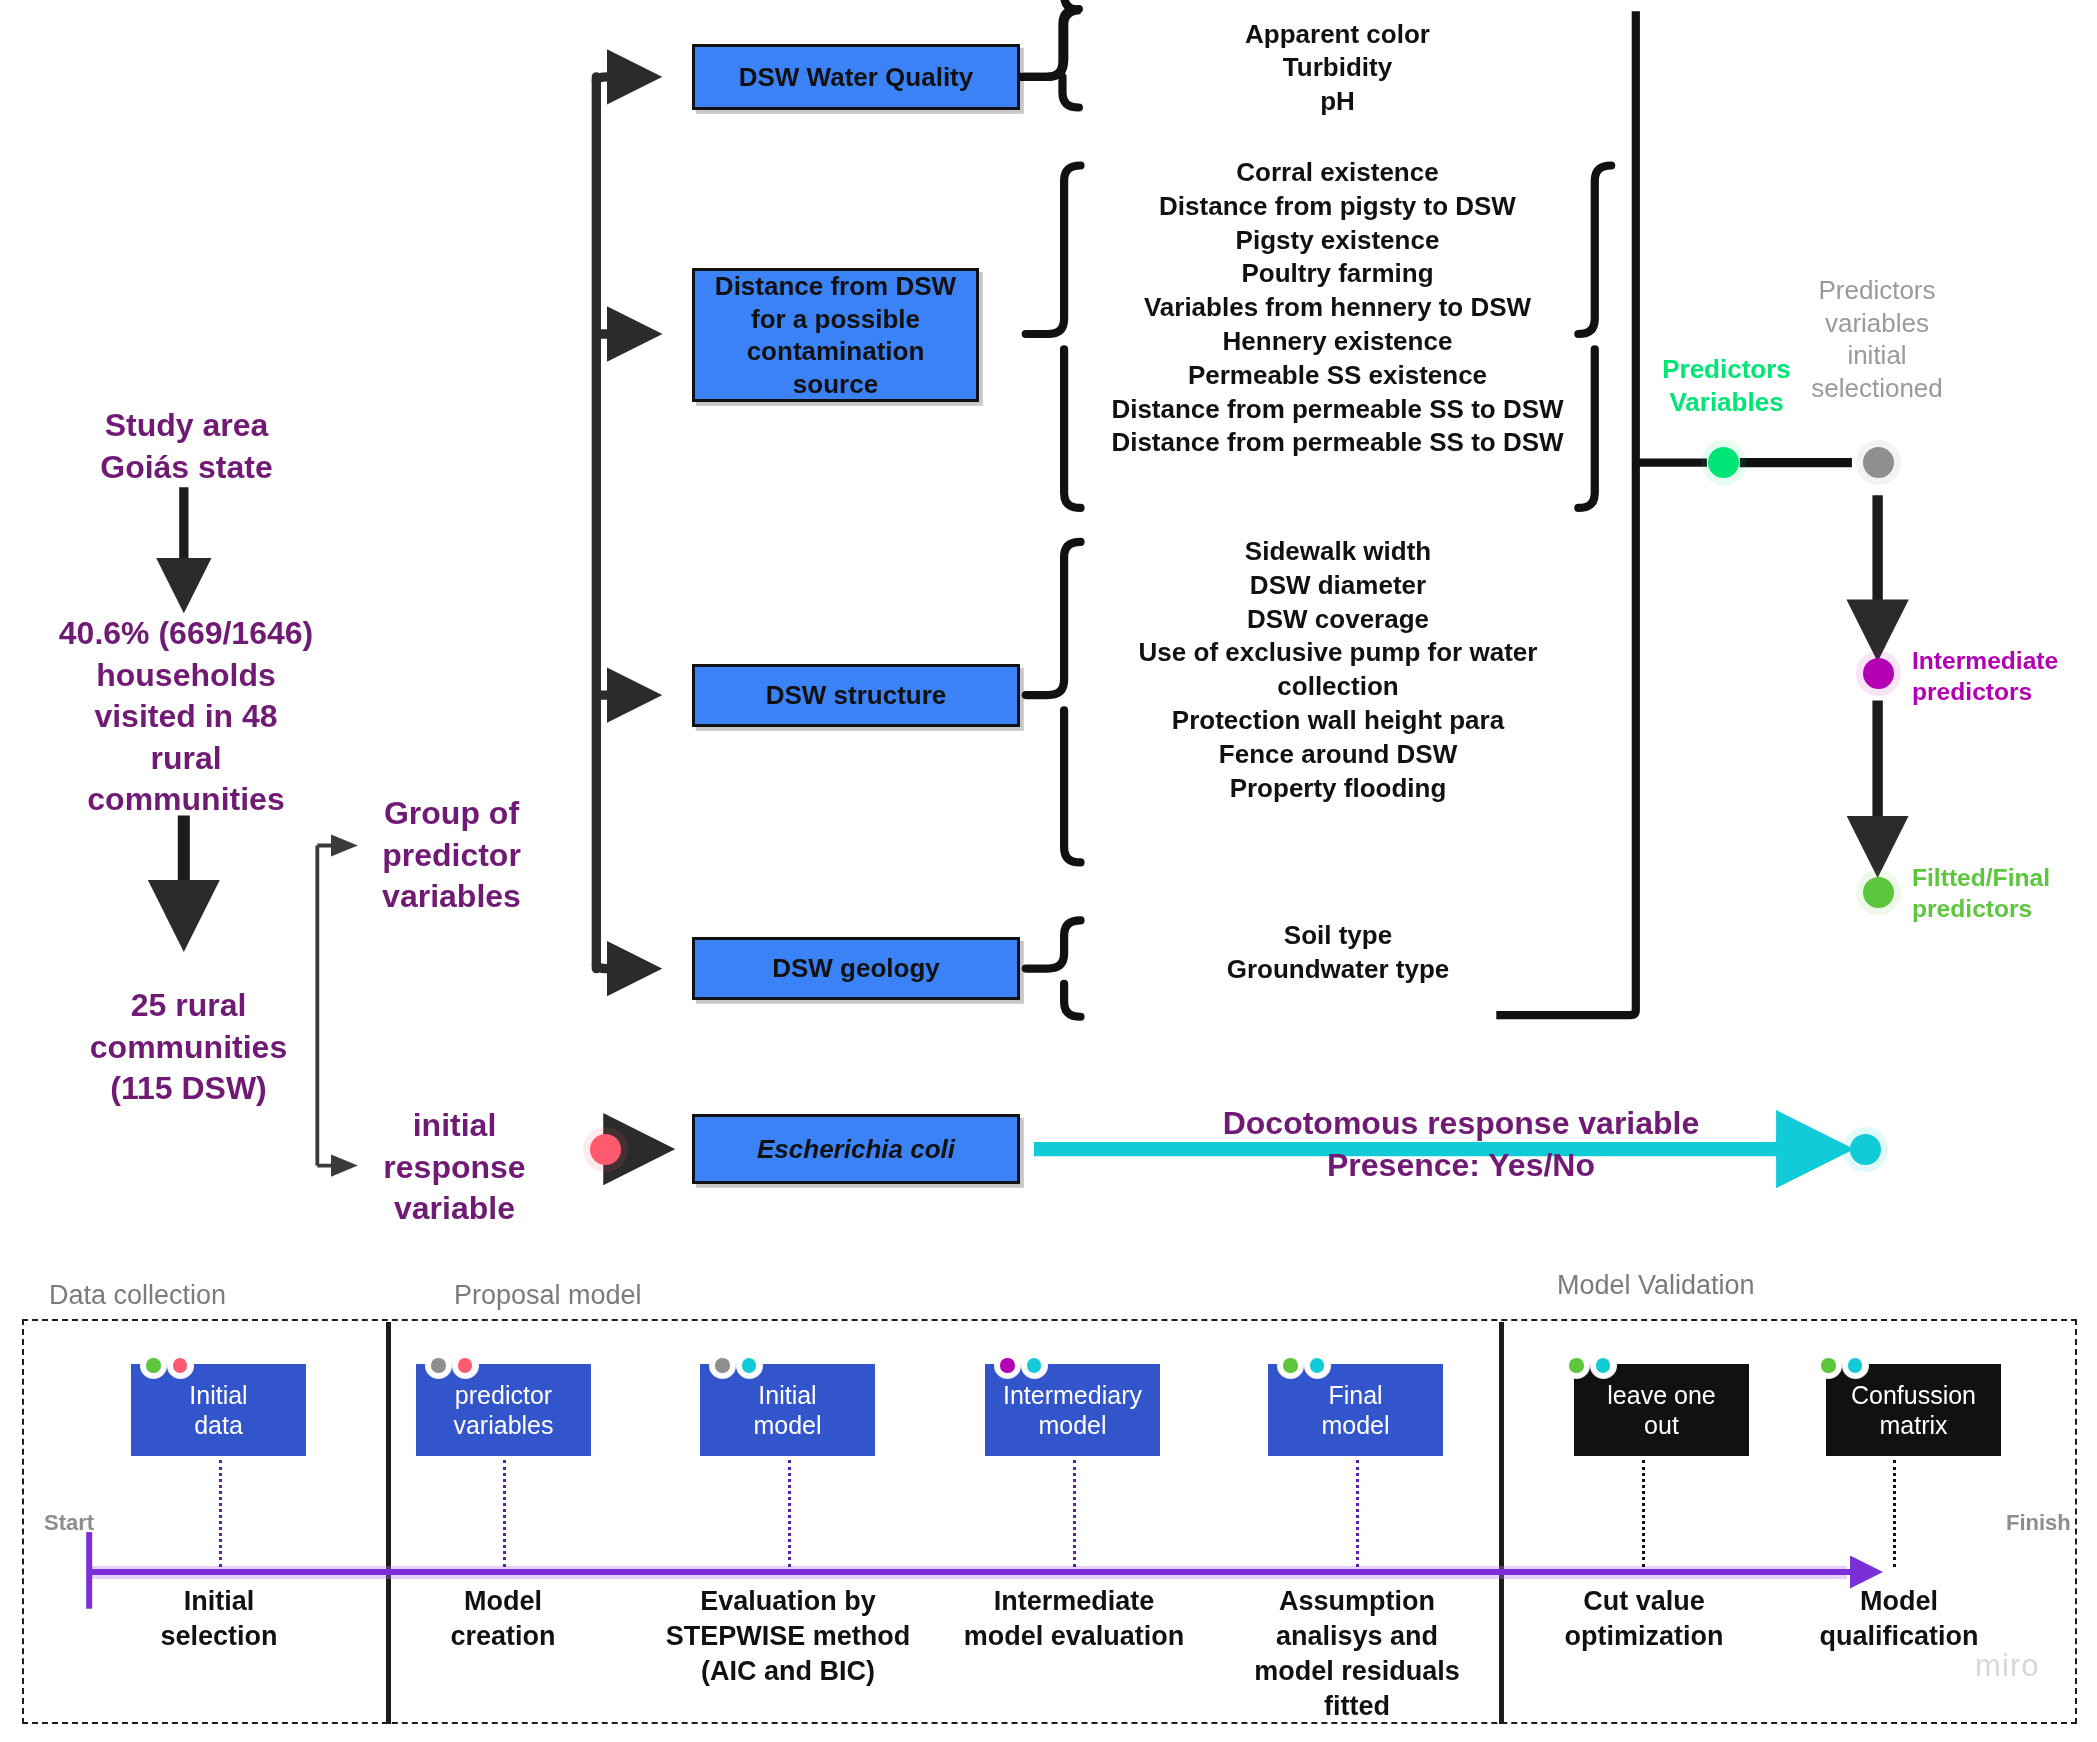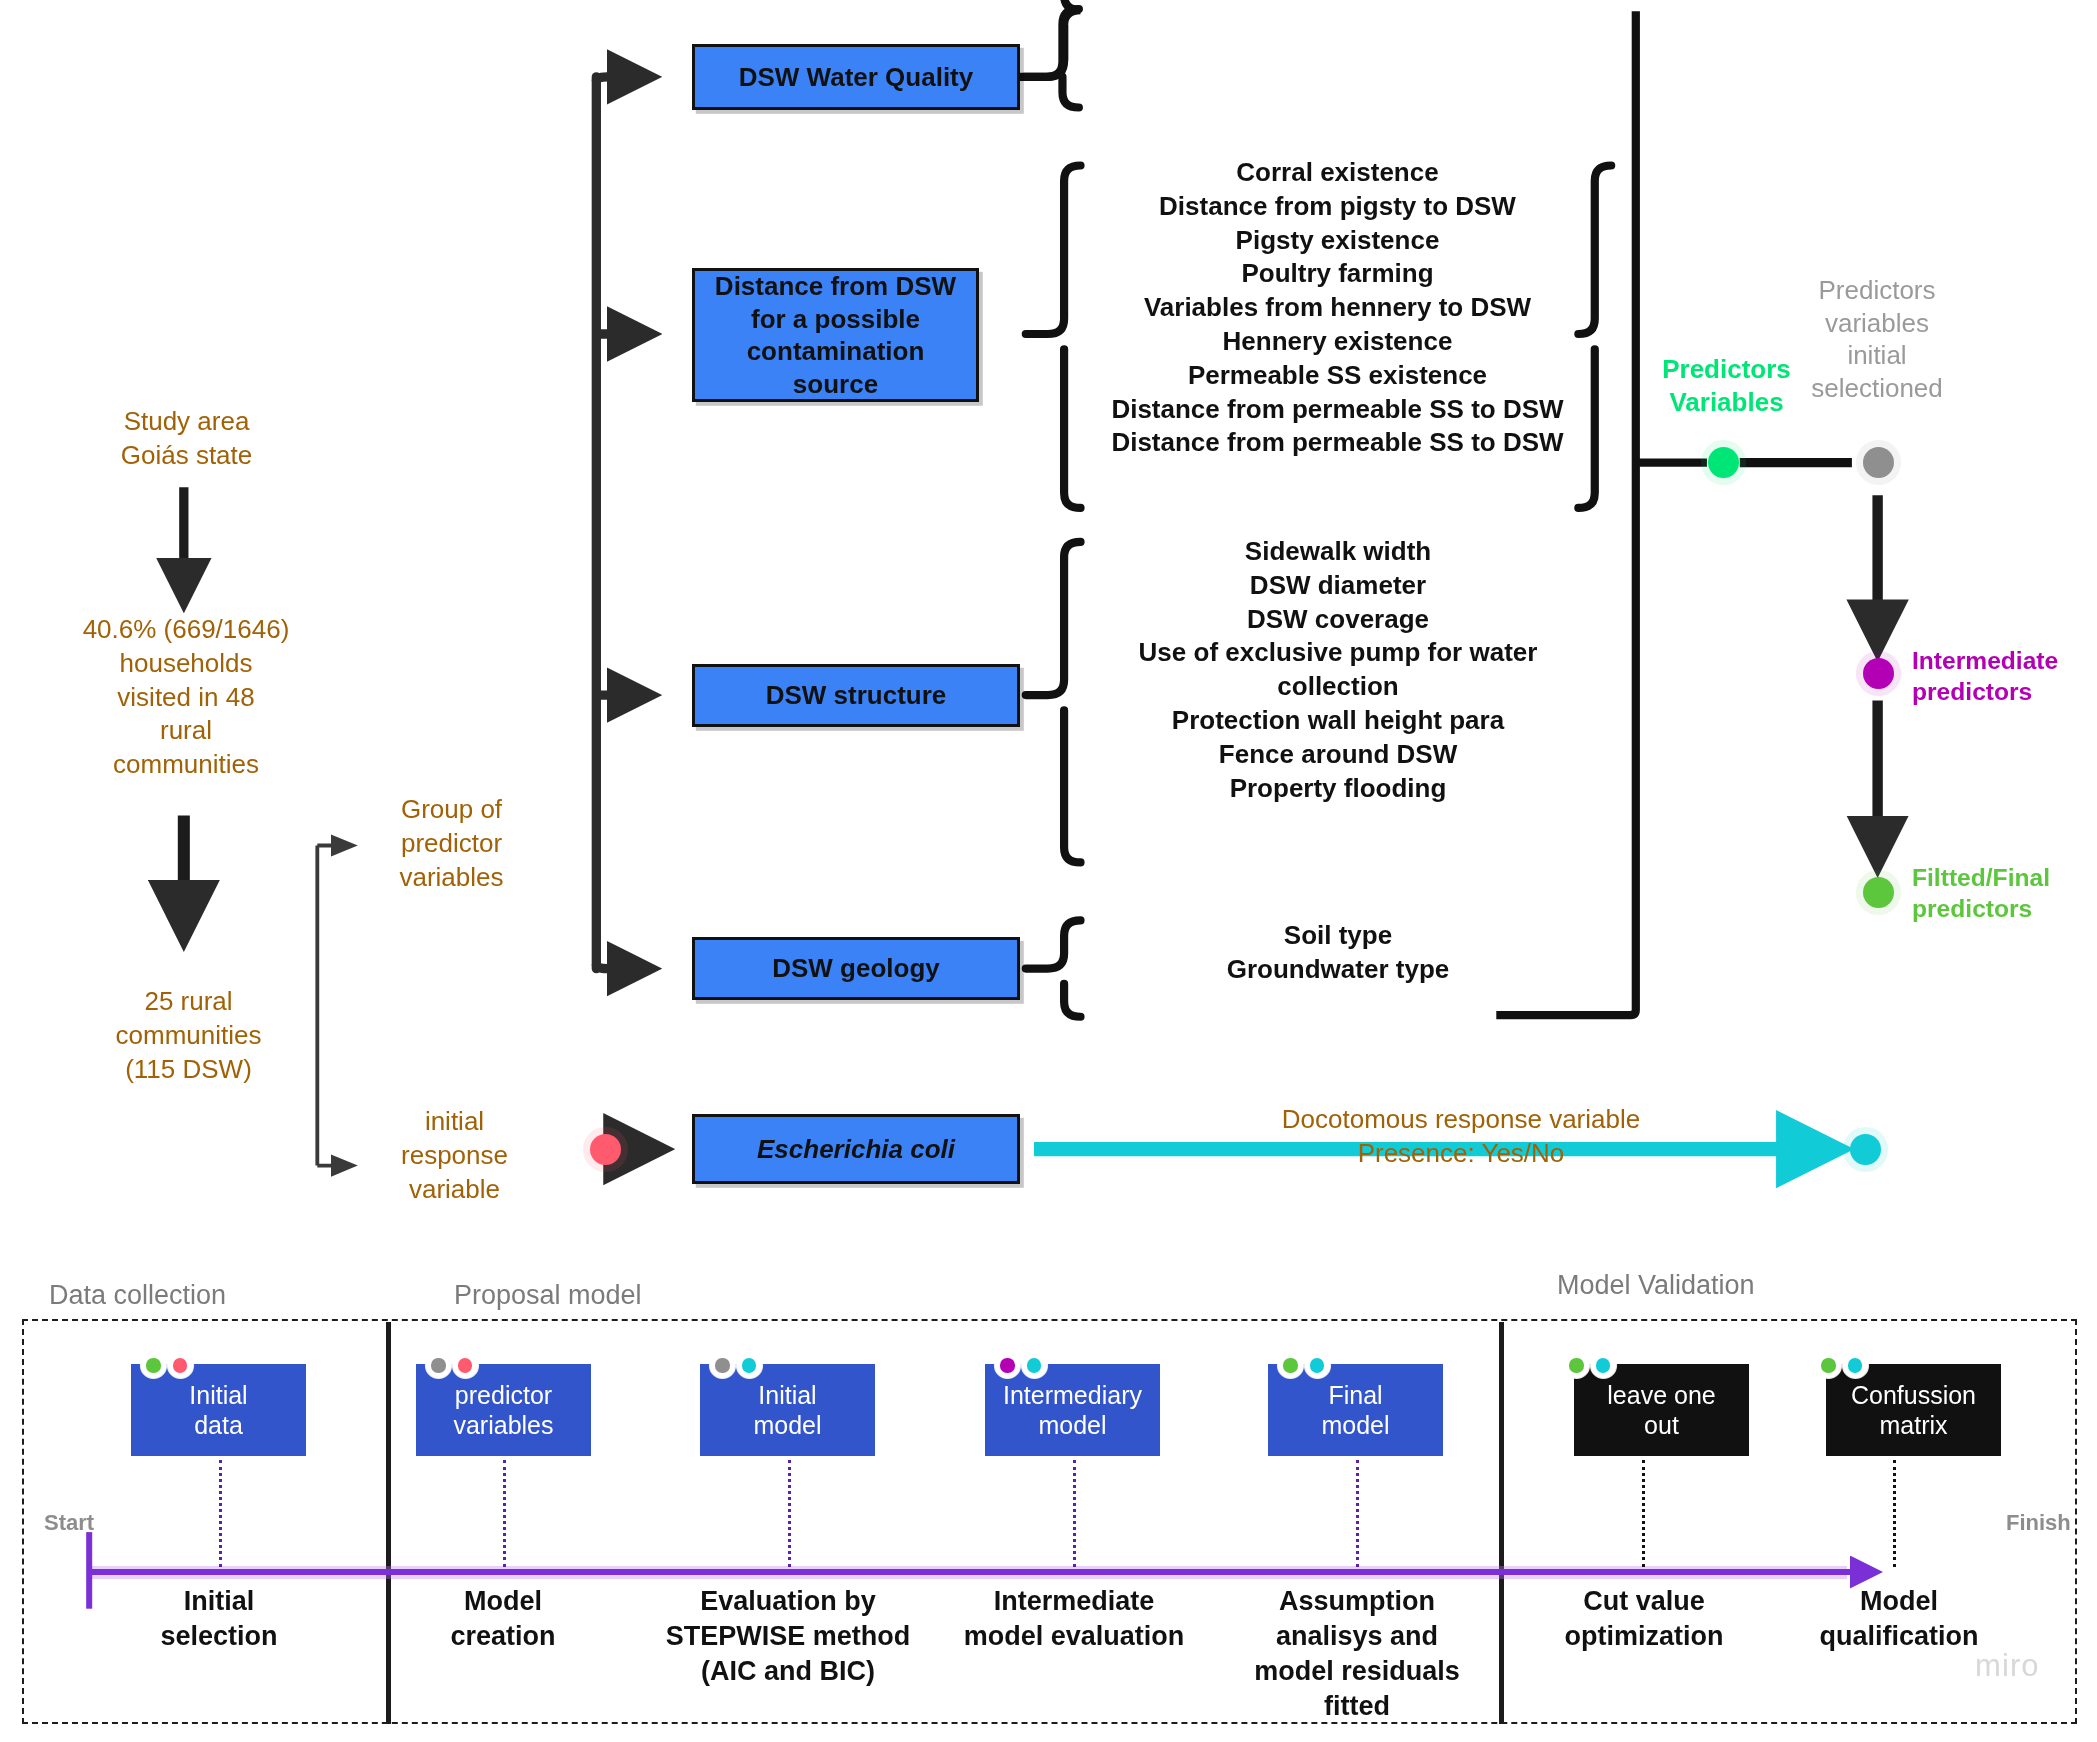--- a/index.html
+++ b/index.html
@@ -13,24 +13,24 @@
     width:2097px;
     height:1743px;
     background:#ffffff;
     overflow:hidden;
   }
   .abs{position:absolute;}
   .ctr{text-align:center;}
 
   
   .txt{
-    font-size:26px;
+    font-size:32px;
     line-height:1.30;
-    font-weight:400;
-    color:#a16207;
+    font-weight:700;
+    color:#701a75;
     white-space:pre-line;
   }
   .list{
     font-size:26px;
     line-height:1.30;
     font-weight:700;
     color:#111;
   }
   .list div{white-space:nowrap;}
 
@@ -266,20 +266,25 @@
   <div class="abs fbox" style="left:692px;top:268px;width:287px;height:134px;">Distance from DSW
 for a possible
 contamination source</div>
 
   <div class="abs fbox" style="left:692px;top:664px;width:328px;height:63px;">DSW structure</div>
 
   <div class="abs fbox" style="left:692px;top:937px;width:328px;height:63px;">DSW geology</div>
 
   <div class="abs fbox italic" style="left:692px;top:1114px;width:328px;height:70px;">Escherichia coli</div>
 
+  <div class="abs list ctr" style="left:1094px;top:17.5px;width:487px;">
+    <div>Apparent color</div>
+    <div>Turbidity</div>
+    <div>pH</div>
+  </div>
 
   <div class="abs list ctr" style="left:1083px;top:156px;width:509px;">
     <div>Corral existence</div>
     <div>Distance from pigsty to DSW</div>
     <div>Pigsty existence</div>
     <div>Poultry farming</div>
     <div>Variables from hennery to DSW</div>
     <div>Hennery existence</div>
     <div>Permeable SS existence</div>
     <div>Distance from permeable SS to DSW</div>

